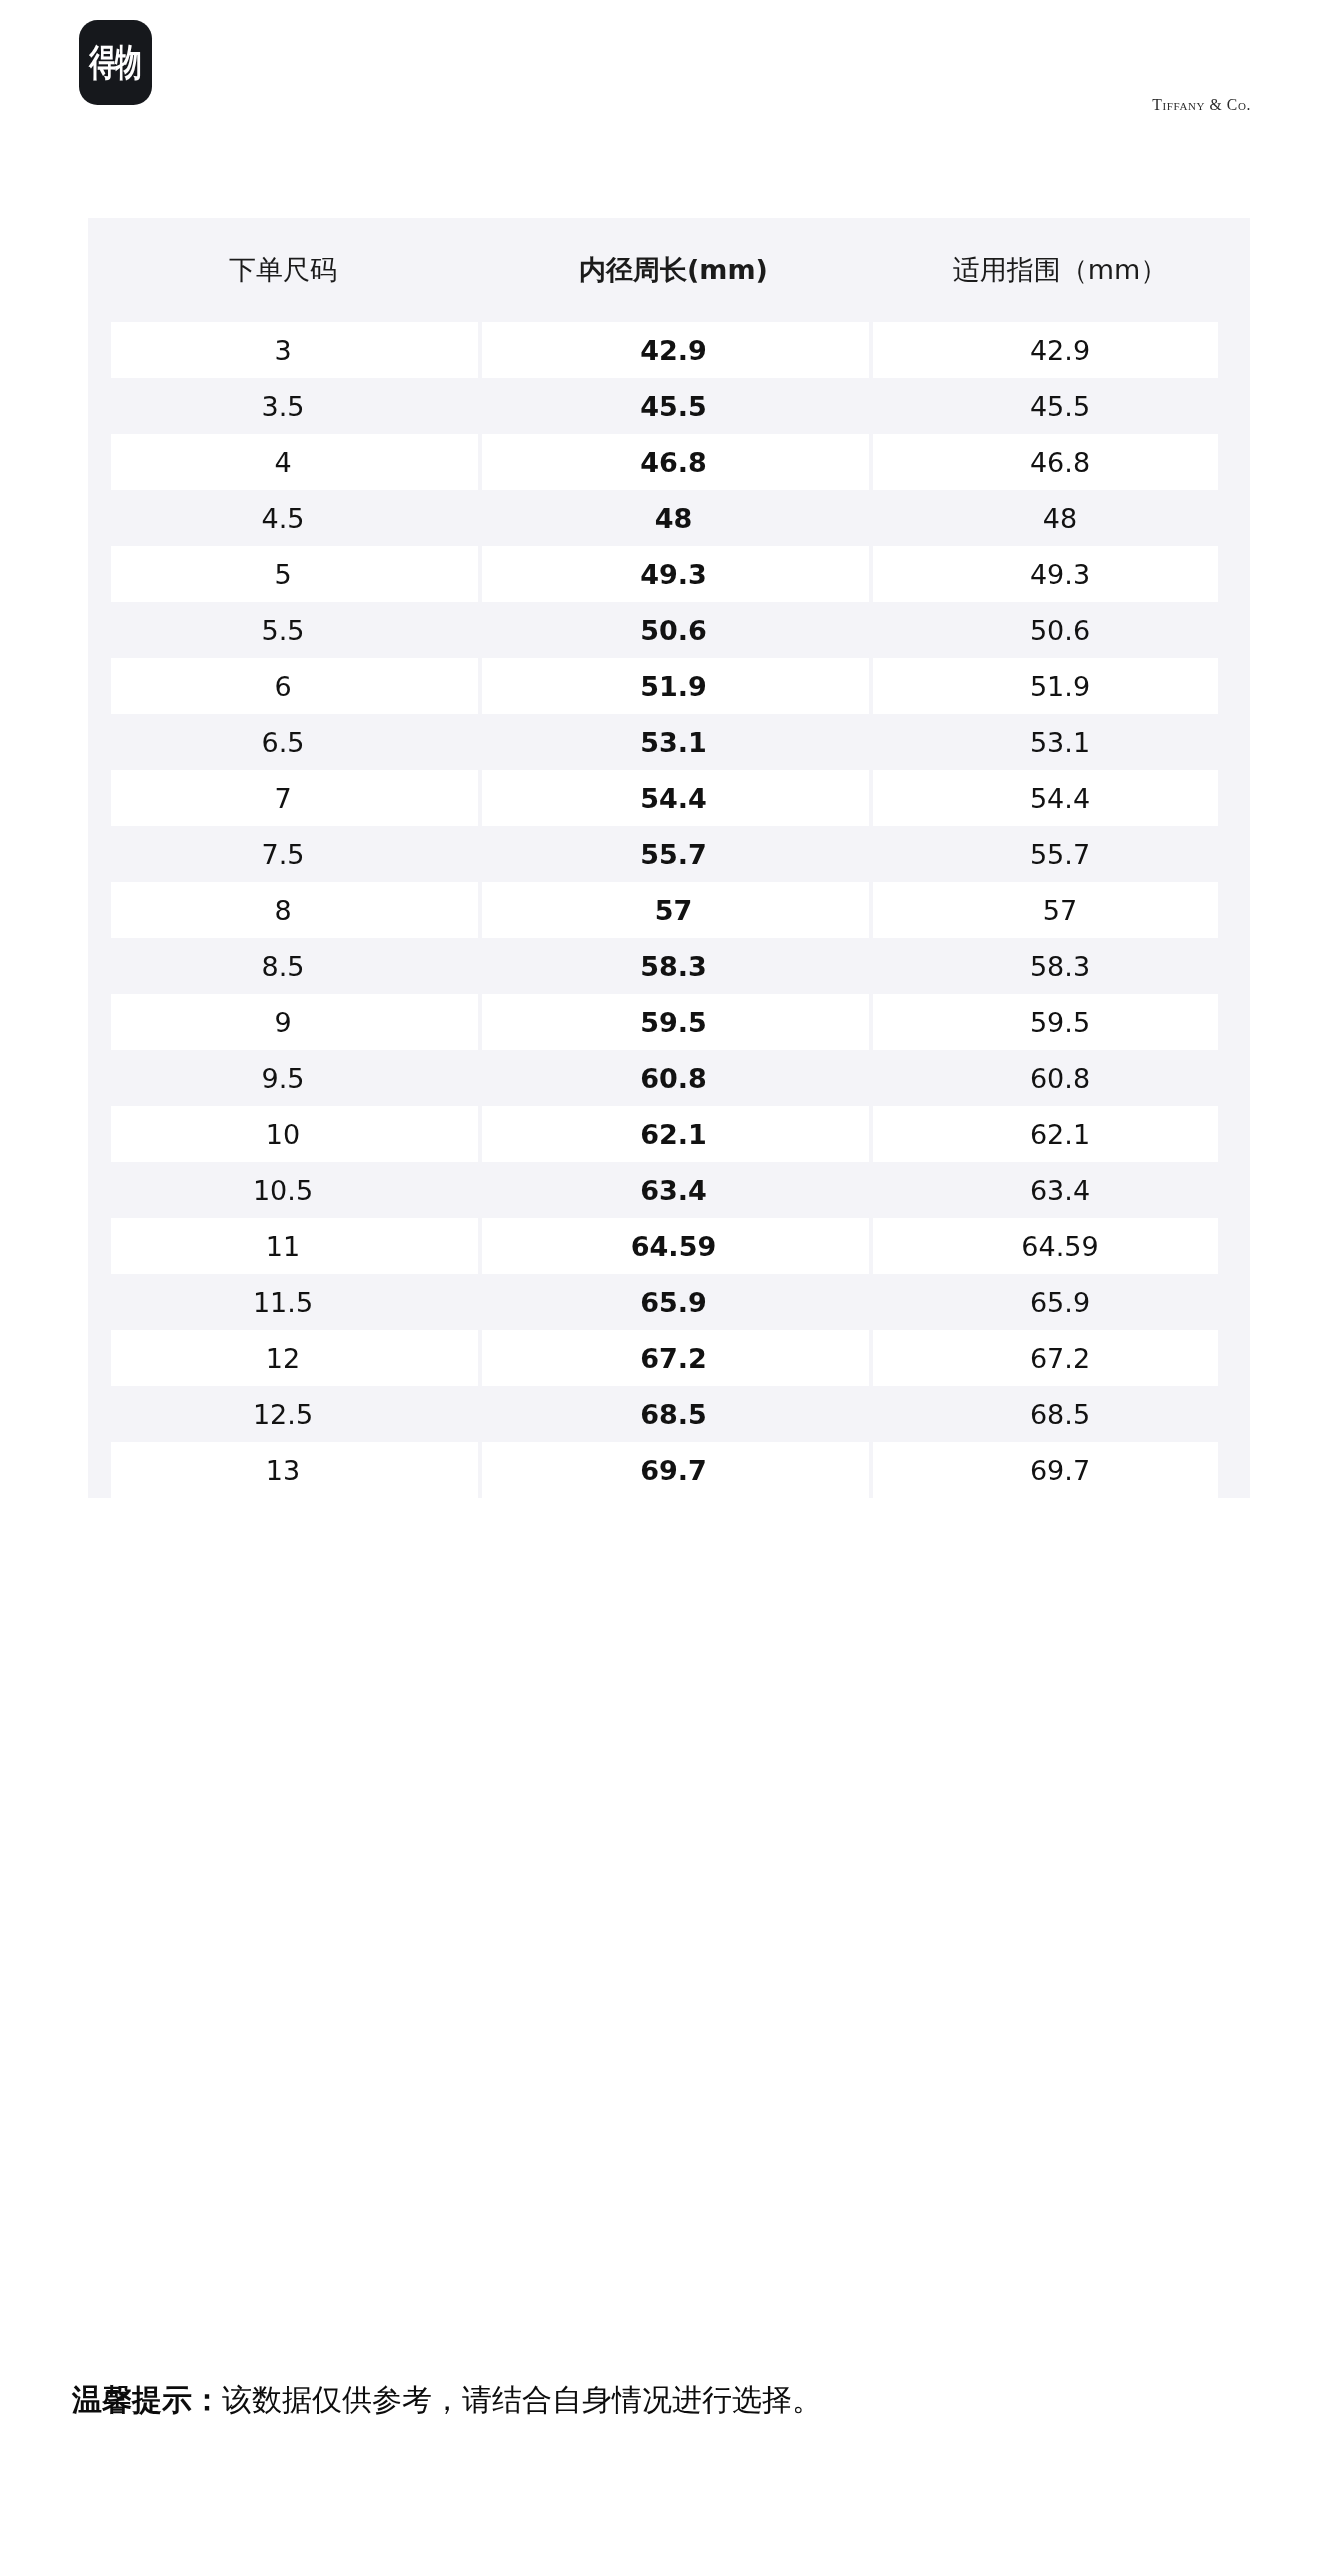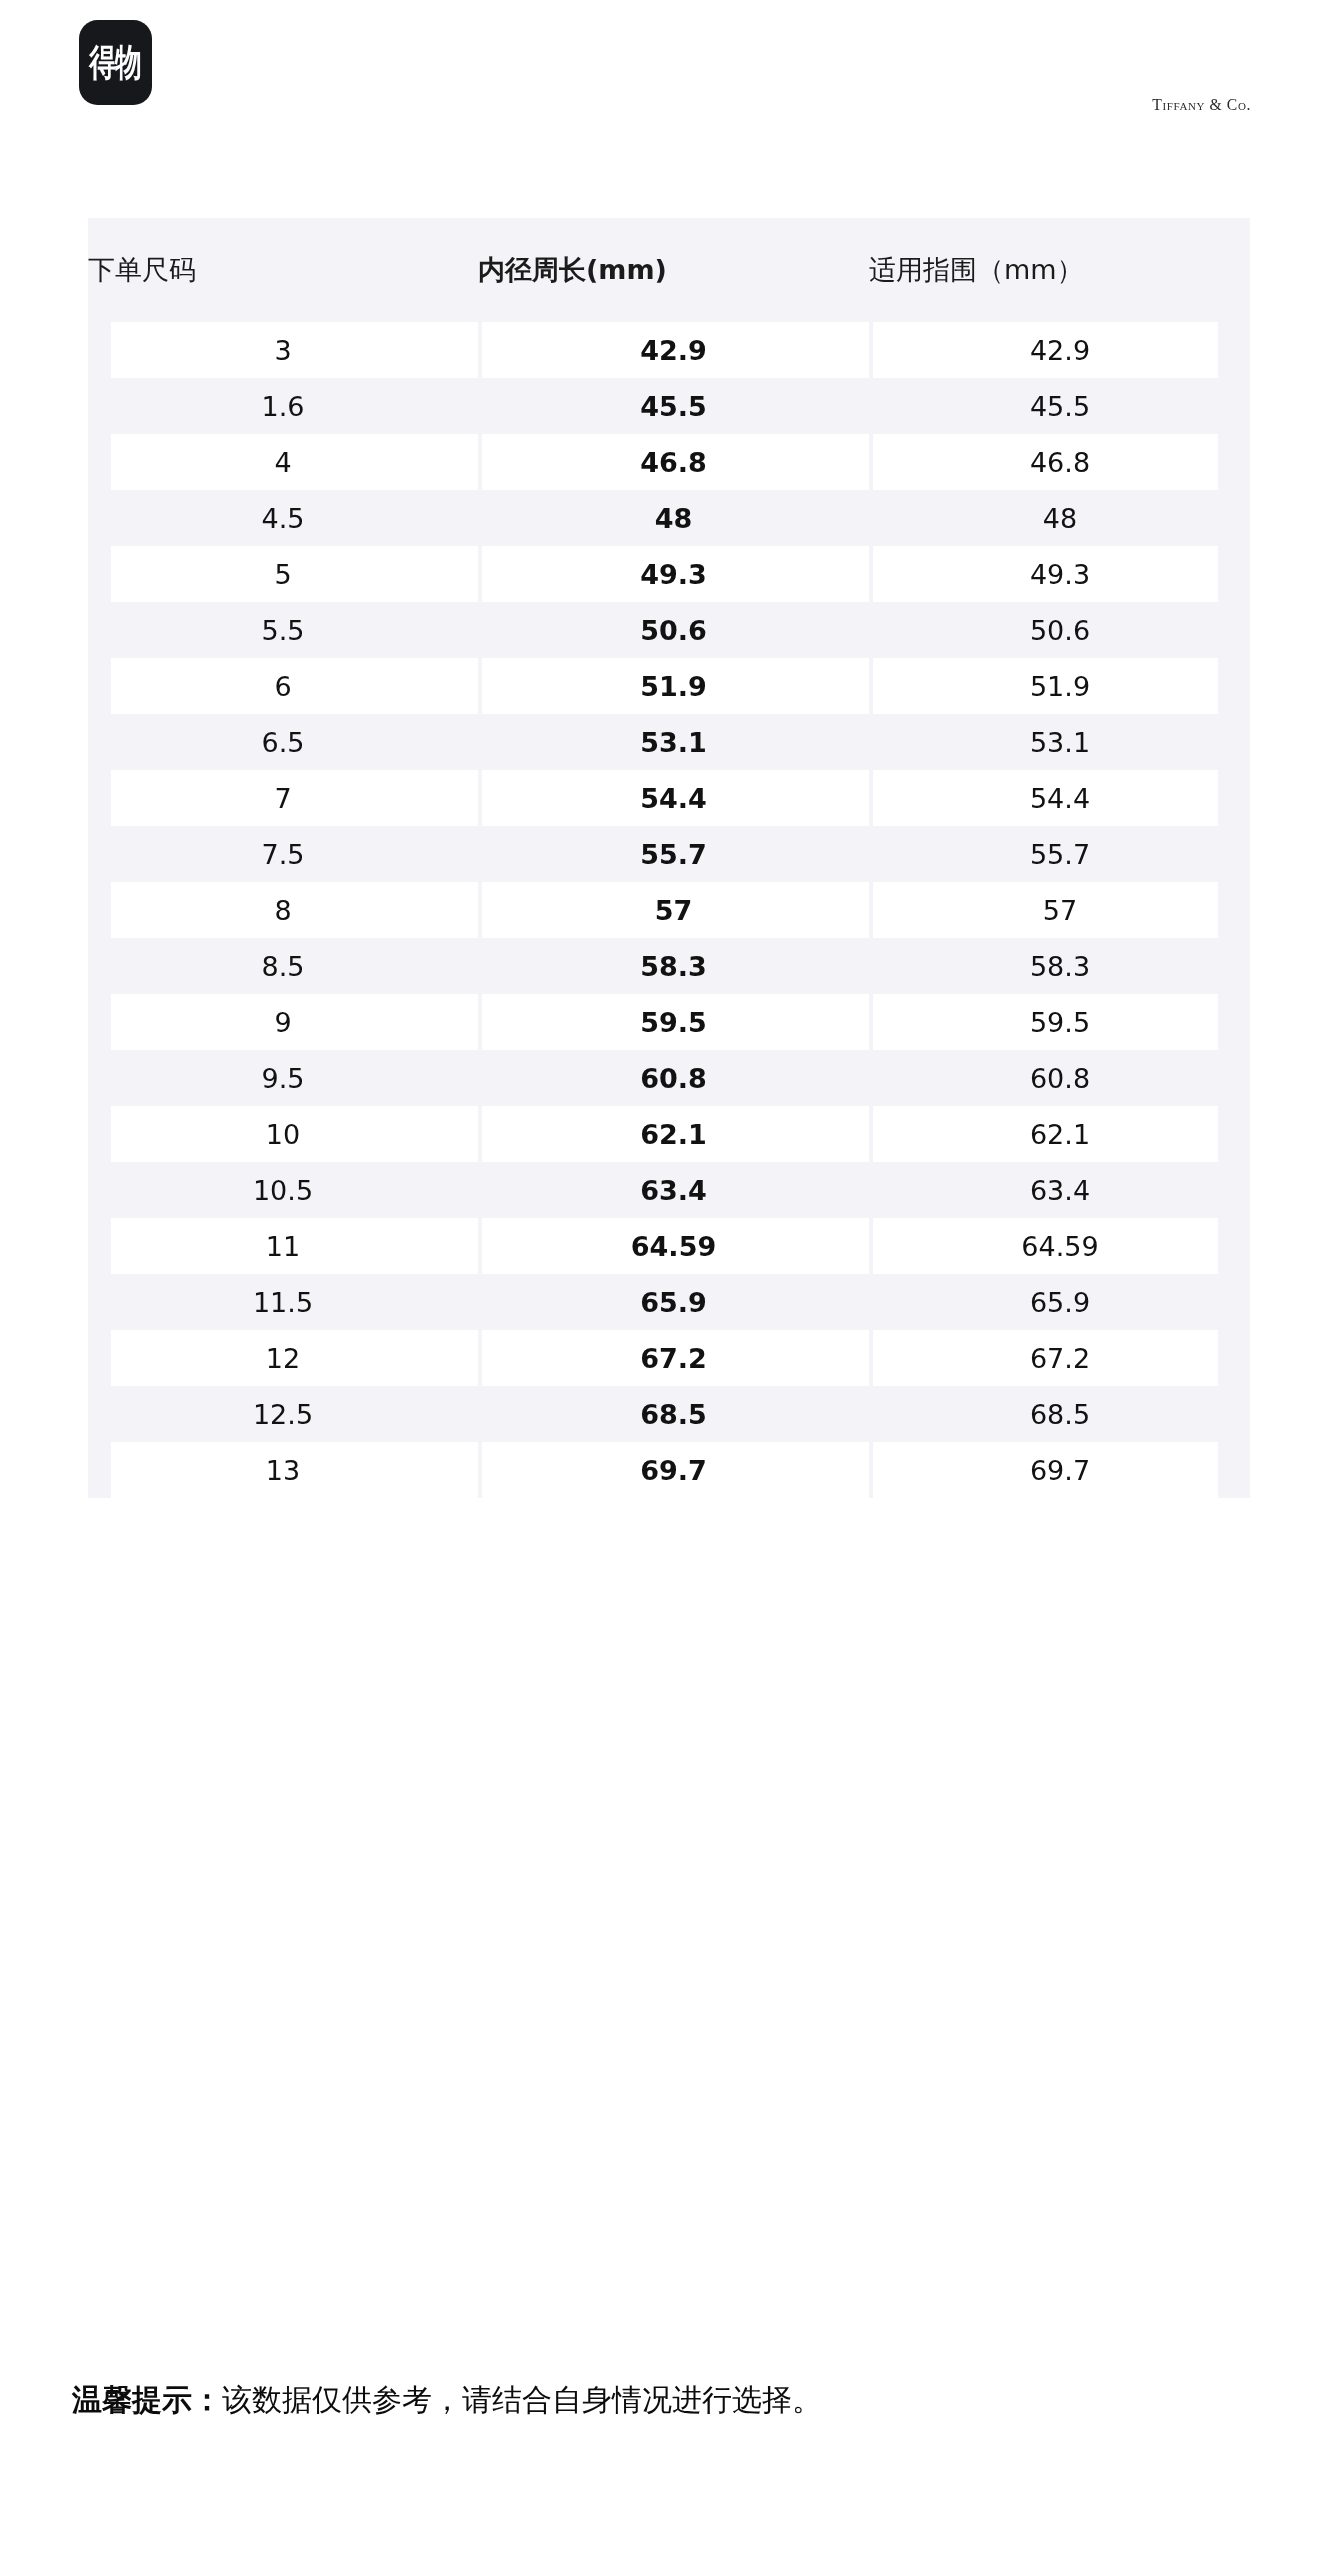--- a/index.html
+++ b/index.html
@@ -83,20 +83,21 @@
   }
   .table-head-row {
     height: 104px;
     display: flex;
     align-items: center;
     background: #f4f4f8;
   }
   .table-head-row .cell {
     font-size: 27px;
     color: #1b1b1b;
+    text-align: center;
     white-space: nowrap;
     font-family: "DejaVu Sans", "Liberation Sans", sans-serif;
   }
   .data-row {
     height: 56px;
     display: flex;
     align-items: center;
     position: relative;
   }
   .data-row.odd-row {
@@ -187,21 +188,21 @@
 
   <div id="table-body">
       <div class="data-row odd-row">
         <div class="col-sep sep-1"></div>
         <div class="col-sep sep-2"></div>
         <div class="cell col-1">3</div>
         <div class="cell col-2">42.9</div>
         <div class="cell col-3">42.9</div>
       </div>
       <div class="data-row even-row">
-        <div class="cell col-1">1.6</div>
+        <div class="cell col-1">3.5</div>
         <div class="cell col-2">45.5</div>
         <div class="cell col-3">45.5</div>
       </div>
       <div class="data-row odd-row">
         <div class="col-sep sep-1"></div>
         <div class="col-sep sep-2"></div>
         <div class="cell col-1">4</div>
         <div class="cell col-2">46.8</div>
         <div class="cell col-3">46.8</div>
       </div>

